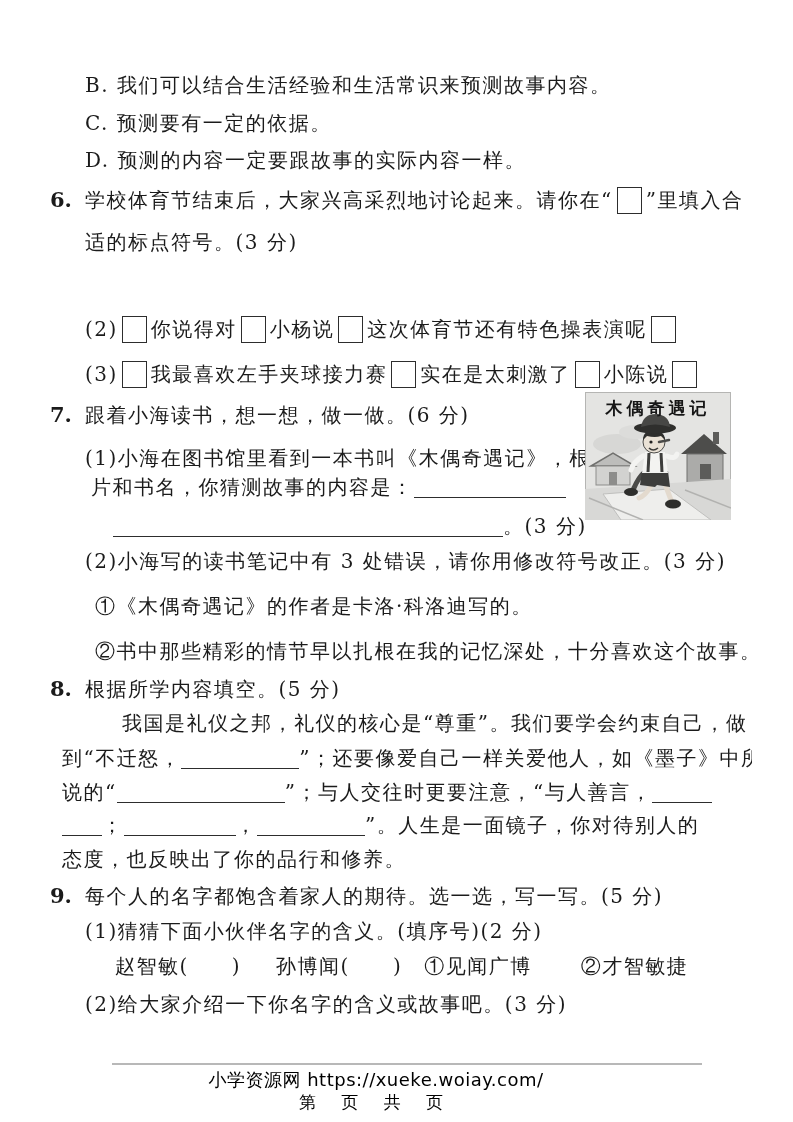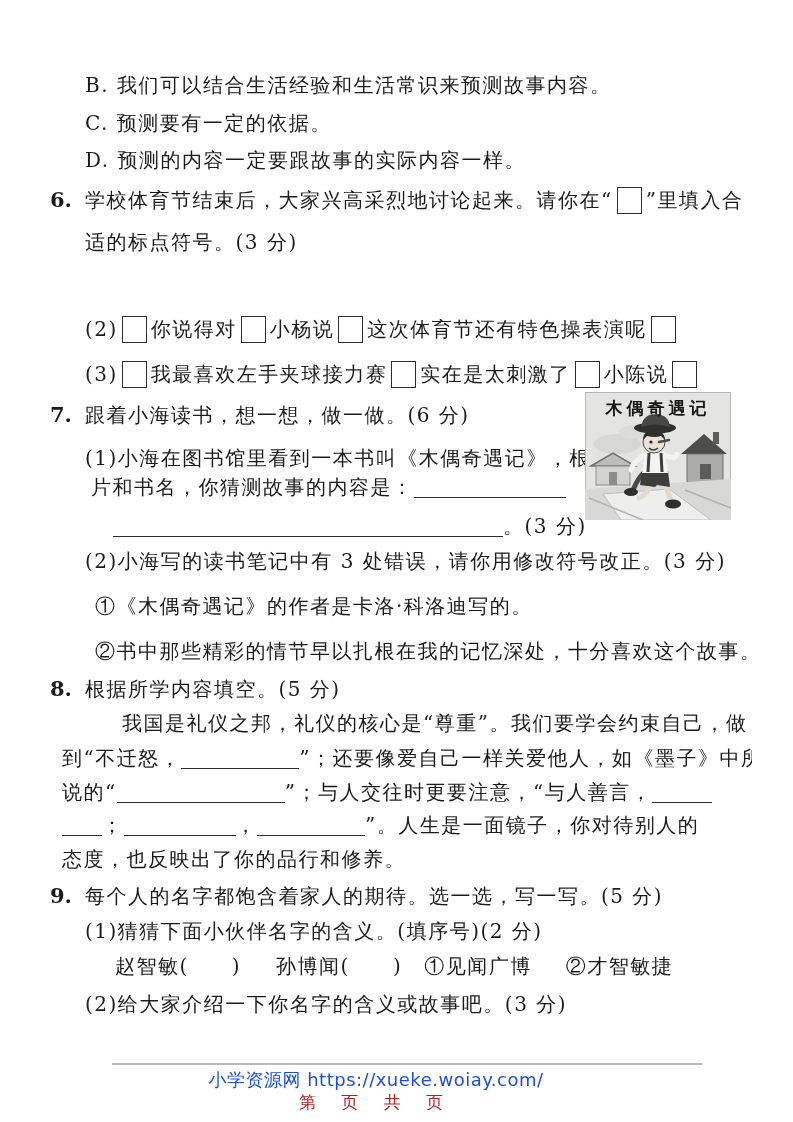--- a/index.html
+++ b/index.html
@@ -16,27 +16,27 @@
     vertical-align:-7px;margin:0 4px;box-sizing:border-box;
   }
   .blank{
     display:inline-block;border-bottom:1.5px solid #2d2d2d;height:20px;vertical-align:-4px;
   }
   .book{position:absolute;left:585px;top:392px;width:146px;height:128px;}
   .book svg{display:block;width:100%;height:100%;}
   .footer-rule{position:absolute;left:112px;top:1063px;width:590px;height:0;border-top:2px solid #b8b8b8;}
   .footer-site{
     position:absolute;top:1068px;left:0;width:100%;text-align:center;
-    font-family:"DejaVu Sans","Liberation Sans",sans-serif;font-size:18px;color:#1d4ed8;letter-spacing:.5px;
+    font-family:"DejaVu Sans","Liberation Sans",sans-serif;font-size:18px;color:#000000;letter-spacing:.5px;
   }
   .footer-page{
     position:absolute;top:1091px;left:0;width:100%;text-align:center;
-    font-family:"DejaVu Sans","Liberation Sans",sans-serif;font-size:17px;color:#b91c1c;letter-spacing:10px;
+    font-family:"DejaVu Sans","Liberation Sans",sans-serif;font-size:17px;color:#000000;letter-spacing:10px;
   }
-  .gap35{margin-right:35px;} .gap50{margin-right:22px;} .gap45{margin-right:34px;}
+  .gap35{margin-right:35px;} .gap50{margin-right:22px;} .gap45{margin-right:49px;}
 </style>
 </head>
 <body>
 
 <div class="page">
 
   <div class="line" style="top:70px;left:85px">
     <span>B. 我们可以结合生活经验和生活常识来预测故事内容。</span>
   </div>
   <div class="line" style="top:108px;left:85px">

